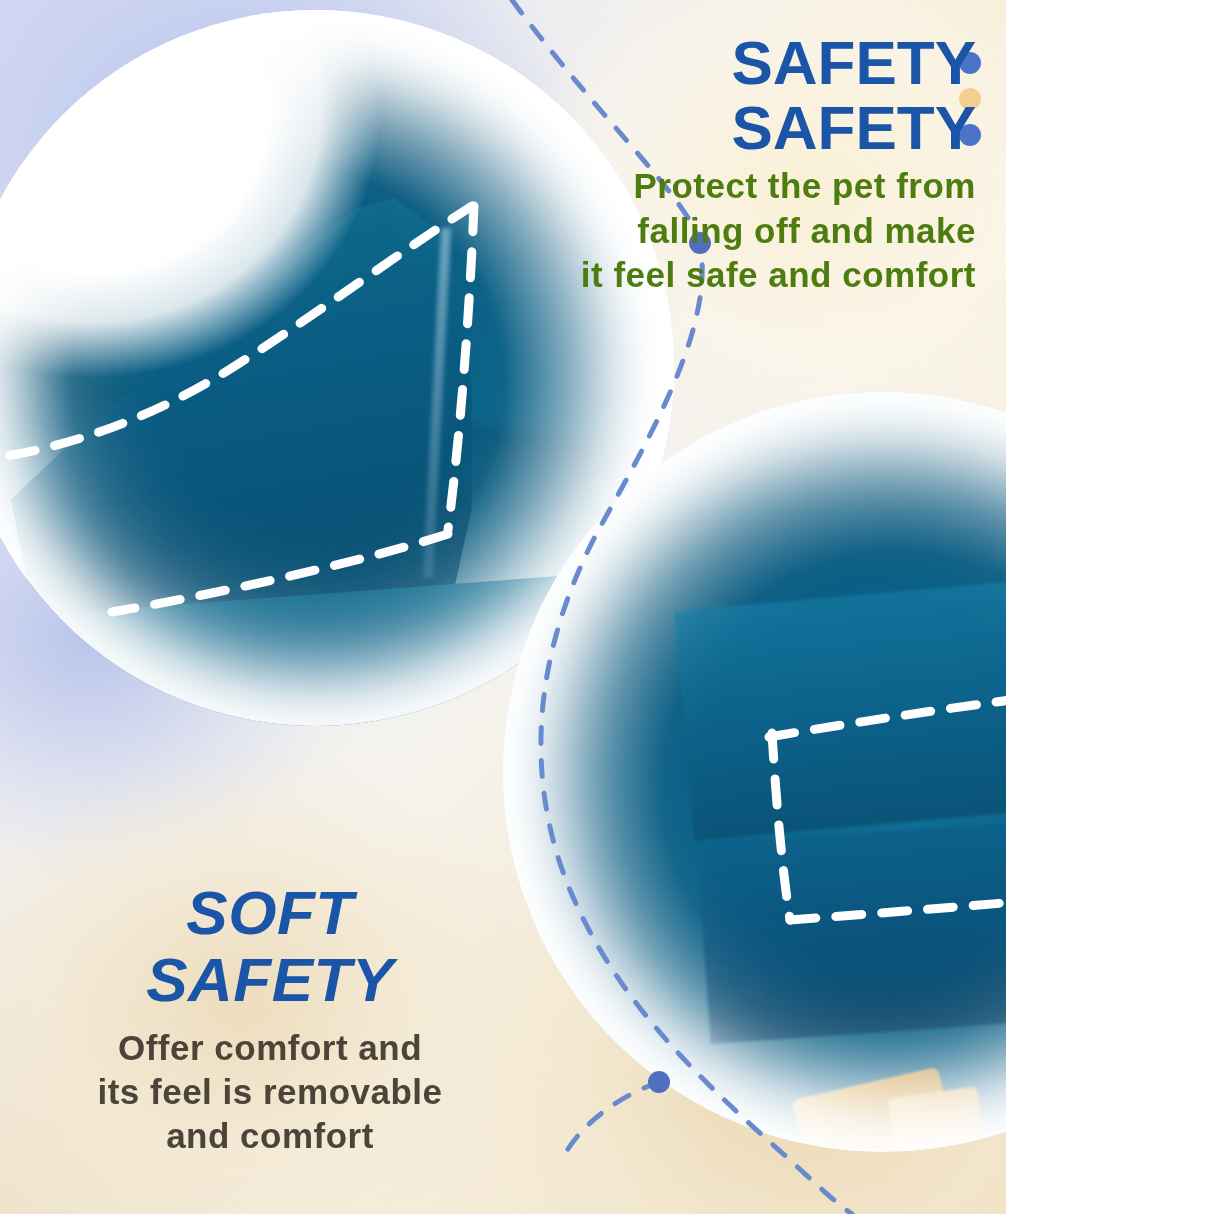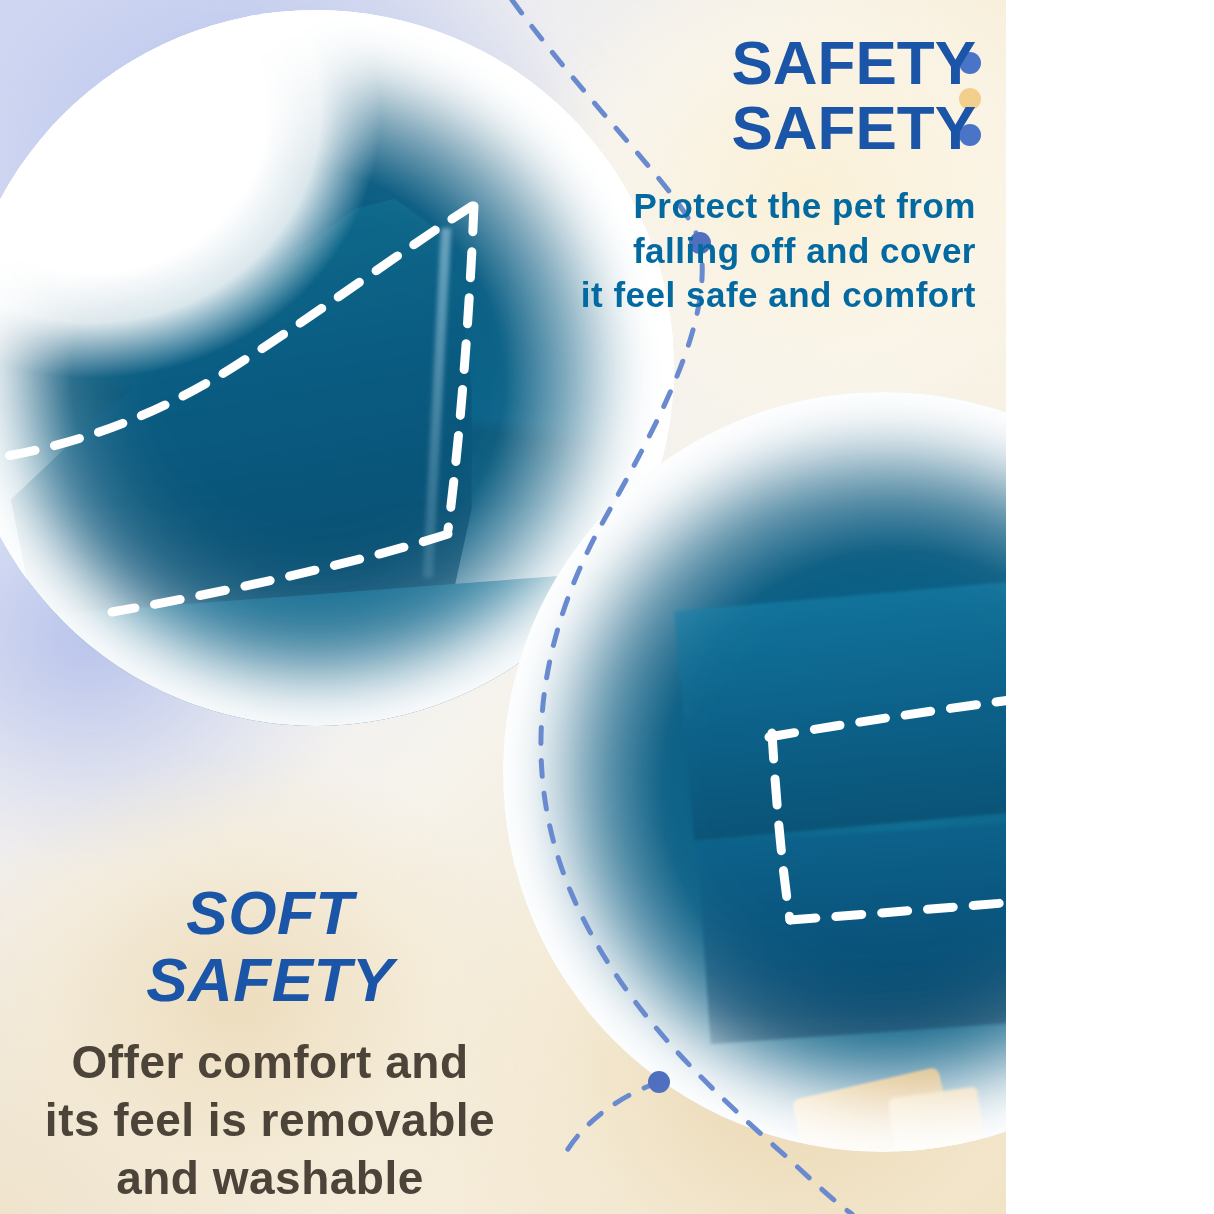--- a/index.html
+++ b/index.html
@@ -214,45 +214,45 @@
   #safety-title {
     position: static;
     font-size: 62px;
     font-weight: bold;
     color: #1b55a8;
     line-height: 1.05;
     letter-spacing: 0px;
   }
   #safety-desc {
     position: static;
-    margin-top: 24px;
+    margin-top: 4px;
     font-size: 35px;
-    color: #0369a1;
+    color: #4d7c0f;
     line-height: 1.27;
     text-align: right;
   }
 
   #soft-block {
     left: 20px;
     top: 880px;
     width: 500px;
     text-align: center;
   }
   #soft-title {
     position: static;
     font-size: 62px;
     font-weight: bold;
     color: #1b55a8;
     line-height: 1.08;
     font-style: italic;
   }
   #soft-desc {
     position: static;
-    margin-top: 20px;
-    font-size: 46px;
+    margin-top: 12px;
+    font-size: 35px;
     color: #4c4339;
     line-height: 1.26;
   }
 
   
   #dot-cluster {
     position: absolute;
     right: 22px;
     top: 52px;
     width: 28px;
@@ -347,30 +347,30 @@
     <span class="dot dot-blue"></span>
   </div>
 
   <div id="safety-block" class="headline">
     <div id="safety-title">
       <div>SAFETY</div>
       <div>SAFETY</div>
     </div>
     <div id="safety-desc">
       <div>Protect the pet from</div>
-      <div>falling off and cover</div>
+      <div>falling off and make</div>
       <div>it feel safe and comfort</div>
     </div>
   </div>
 
   <div id="soft-block" class="headline">
     <div id="soft-title">
       <div>SOFT</div>
       <div>SAFETY</div>
     </div>
     <div id="soft-desc">
       <div>Offer comfort and</div>
       <div>its feel is removable</div>
-      <div>and washable</div>
+      <div>and comfort</div>
     </div>
   </div>
 
 </div>
 
 </body></html>

